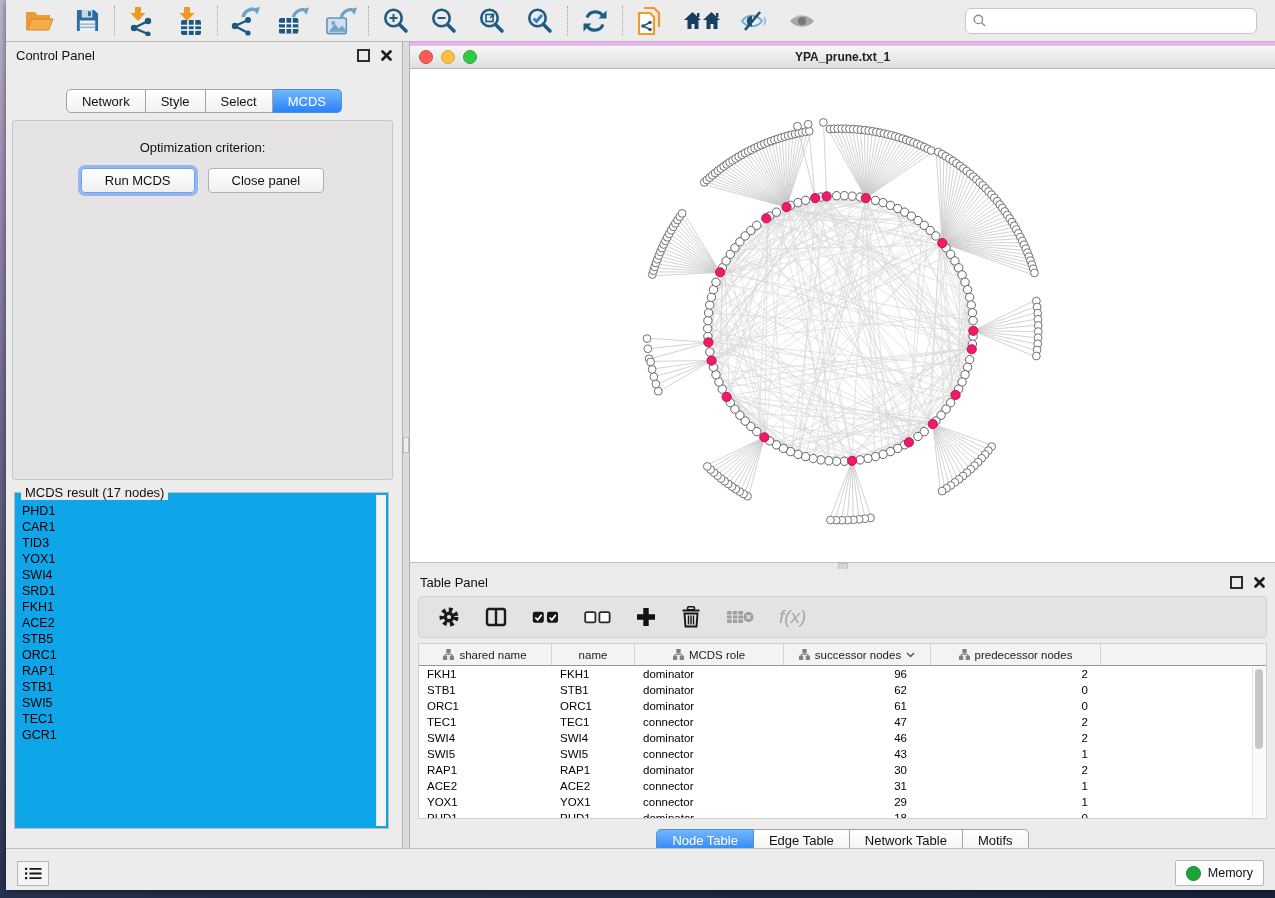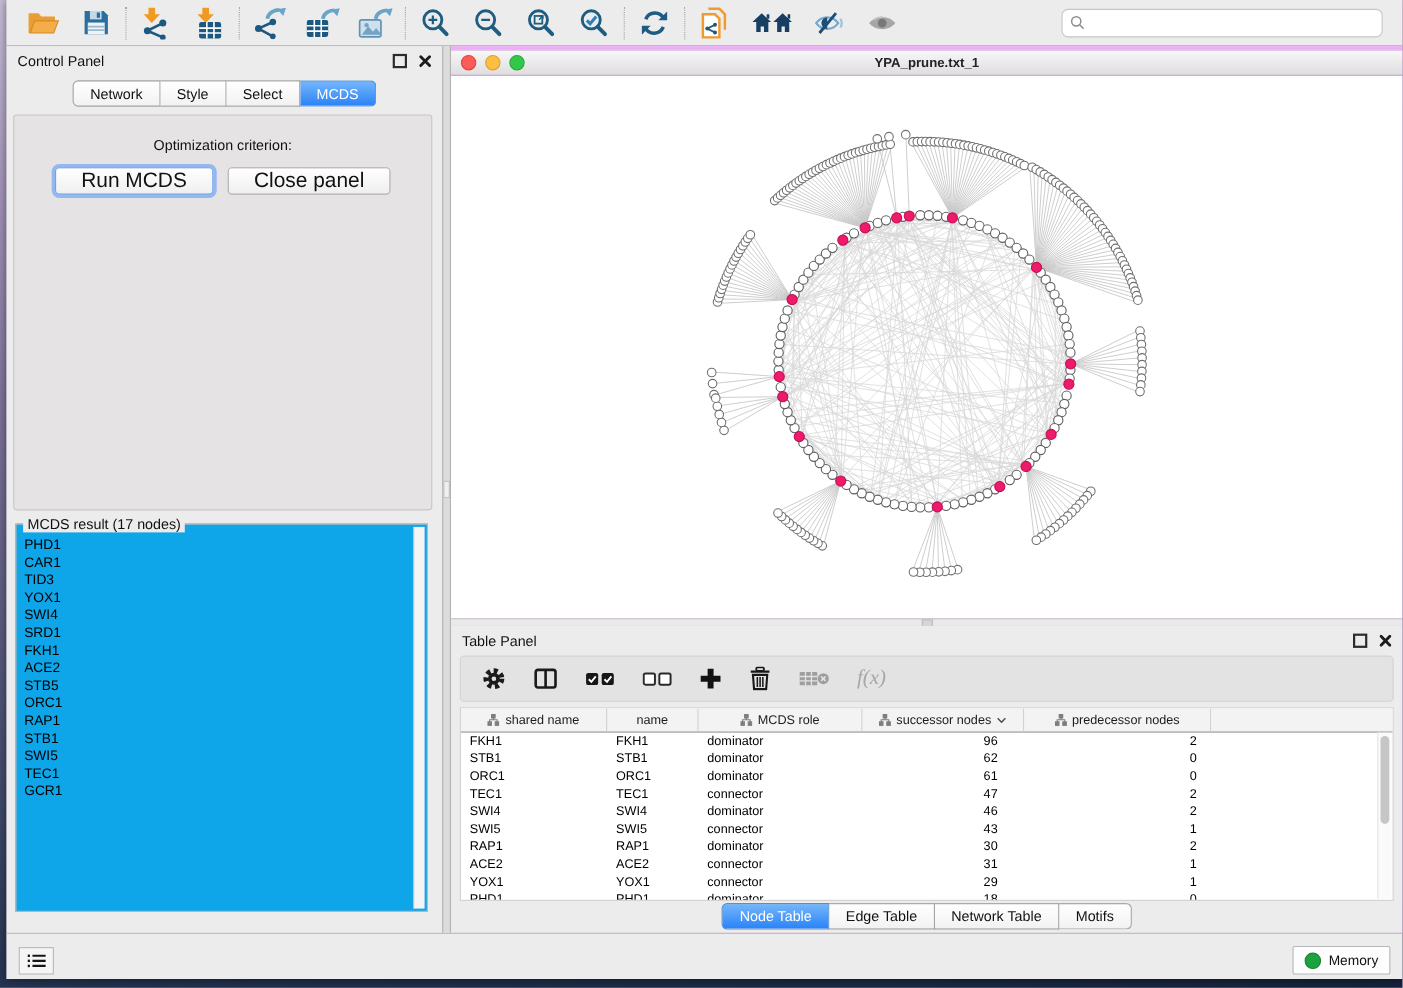--- a/index.html
+++ b/index.html
@@ -21,40 +21,40 @@
   .search-box input{border:none;outline:none;flex:1;font-size:12px;font-family:"Liberation Sans",sans-serif;background:transparent}
   
   .main{flex:1;display:flex;min-height:0}
   .control-panel{width:396px;flex:none;background:#ececec;display:flex;flex-direction:column;min-height:0}
   .v-splitter{width:6px;flex:none;background:#dcdcdc;border-left:1px solid #b2b2b2;border-right:1px solid #b2b2b2;position:relative}
   .v-splitter .grip{position:absolute;left:0;right:0;top:49%;height:14px;background:#efefef;border:1px solid #bdbdbd}
   .panel-header{height:26px;display:flex;align-items:center;padding:0 10px;font-size:13px;color:#111;flex:none}
   .win-btns{margin-left:auto;display:flex;align-items:center;gap:11px}
   .float-box{width:9px;height:9px;border:2px solid #2b2b2b}
   
-  .seg{display:flex;justify-content:center;margin:5px 0 7px;flex:none}
+  .seg{display:flex;justify-content:center;margin:21px 0 7px;flex:none}
   .seg-btn{height:22px;padding:0 15px;display:flex;align-items:center;font-size:13px;color:#111;
            background:linear-gradient(#ffffff,#f2f2f2);border:1px solid #a4a4a4;border-left:none}
   .seg-btn:first-child{border-left:1px solid #a4a4a4;border-radius:5px 0 0 5px}
   .seg-btn:last-child{border-radius:0 5px 5px 0}
   .seg-btn.active{background:linear-gradient(#74b6fc,#2a83f8);border-color:#4f8fd6;color:#fff}
   
   .cp-box{margin:0 9px 0 6px;height:358px;flex:none;background:#e5e3e3;border:1px solid #c7c7c7;
           border-radius:3px;display:flex;flex-direction:column;align-items:center}
   .opt-label{margin-top:19px;font-size:13px;color:#111}
   .select{margin-top:9px;width:316px;height:24px;background:#fff;border:1px solid #b9b9b9;border-radius:4px;
           display:flex;align-items:center}
   .select-text{flex:1;padding:0 9px;font-size:13px;white-space:nowrap;color:#111}
   .stepper{width:19px;height:20px;margin-right:2px;border-radius:4px;flex:none;
            background:linear-gradient(#79b9fd,#2d87f8);display:flex;flex-direction:column;align-items:center;justify-content:center;gap:2px;
            box-shadow:inset 0 0 0 .5px #2a6fd0}
   .tri-up{width:0;height:0;border-left:3.5px solid transparent;border-right:3.5px solid transparent;border-bottom:4.5px solid #fff}
   .tri-dn{width:0;height:0;border-left:3.5px solid transparent;border-right:3.5px solid transparent;border-top:4.5px solid #fff}
   .btn-row{margin-top:13px;display:flex;gap:13px}
-  .btn{height:23px;padding:0 23px;font-size:19px;color:#111;background:linear-gradient(#ffffff,#efefef);
+  .btn{height:23px;padding:0 23px;font-size:13px;color:#111;background:linear-gradient(#ffffff,#efefef);
        border:1px solid #b1b1b1;border-radius:4px;display:flex;align-items:center}
   .btn.focused{box-shadow:0 0 0 3px rgba(104,160,244,.65);border-color:#6ba3f4}
   
   .result-group{flex:1;margin:12px 13px 19px 8px;border:1px solid #bcbcbc;background:#0ea5e9;position:relative;min-height:0}
   .result-legend{position:absolute;top:-8px;left:6px;background:#ececec;padding:0 4px;font-size:13px;color:#111}
   .result-list{position:absolute;inset:10px 12px 3px 7px;overflow:hidden;font-size:12.5px;line-height:16px;color:#000}
   .result-scroll{position:absolute;top:2px;bottom:2px;right:2px;width:9px;background:#f4f4f4;border-left:1px solid #e2e2e2}
   
   .right{flex:1;display:flex;flex-direction:column;min-width:0;background:#f0abfc}
   .net-frame{height:517px;flex:none;display:flex;flex-direction:column;margin-top:3px;border-bottom:1px solid #bdbdbd}
@@ -64,21 +64,21 @@
   .light{width:12px;height:12px;border-radius:50%}
   .net-title{flex:1;text-align:center;font-size:12px;font-weight:bold;color:#222}
   .net-canvas{flex:1;background:#fff;position:relative;overflow:hidden}
   .h-splitter{height:6px;flex:none;background:#e9e9e9;display:flex;align-items:center;justify-content:center}
   .h-splitter .grip{width:8px;height:5px;background:#d6d6d6;border:1px solid #bdbdbd}
   
   .table-panel{flex:1;display:flex;flex-direction:column;min-height:0;background:#ececec}
   .tp-toolbar{margin:1px 8px 5px;height:40px;flex:none;background:#e3e3e3;border:1px solid #d2d2d2;border-radius:4px;
               display:flex;align-items:center;gap:25px;padding:0 19px}
   .tp-tool{display:flex;align-items:center;justify-content:center}
-  .fx-label{font-family:Liberation Serif, serif;font-style:italic;font-size:19px;color:#a7a7a7}
+  .fx-label{font-family:Liberation Sans, sans-serif;font-style:italic;font-size:19px;color:#a7a7a7}
   .tp-table{margin:0 8px;flex:1;background:#fff;border:1px solid #cfcfcf;position:relative;overflow:hidden;
             display:flex;flex-direction:column;min-height:0}
   .thead{display:flex;height:21px;flex:none;background:#f3f3f3;border-bottom:1px solid #979797;font-size:11.5px;color:#1c1c1c}
   .th{display:flex;align-items:center;justify-content:center;gap:5px;border-right:1px solid #d2d2d2;height:100%;box-sizing:border-box}
   .th.filler{flex:1;border-right:none}
   .c0{width:133px}.c1{width:83px}.c2{width:149px}.c3{width:147px}.c4{width:170px}
   .tbody{font-size:11.5px;color:#000}
   .tr{display:flex;height:16px;align-items:center}
   .td{box-sizing:border-box;white-space:nowrap;overflow:hidden}
   .td.c0,.td.c1,.td.c2{padding-left:8px;text-align:left}

